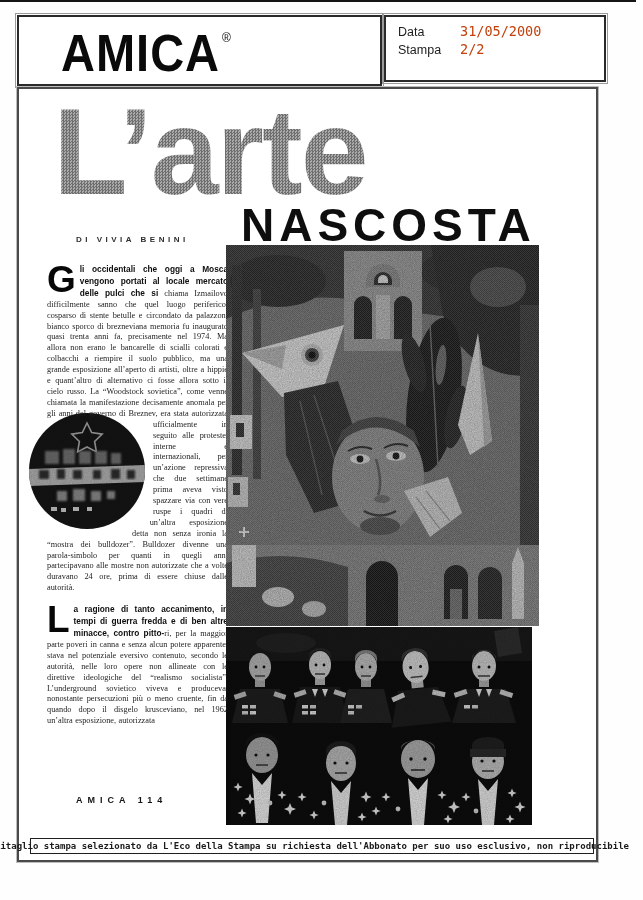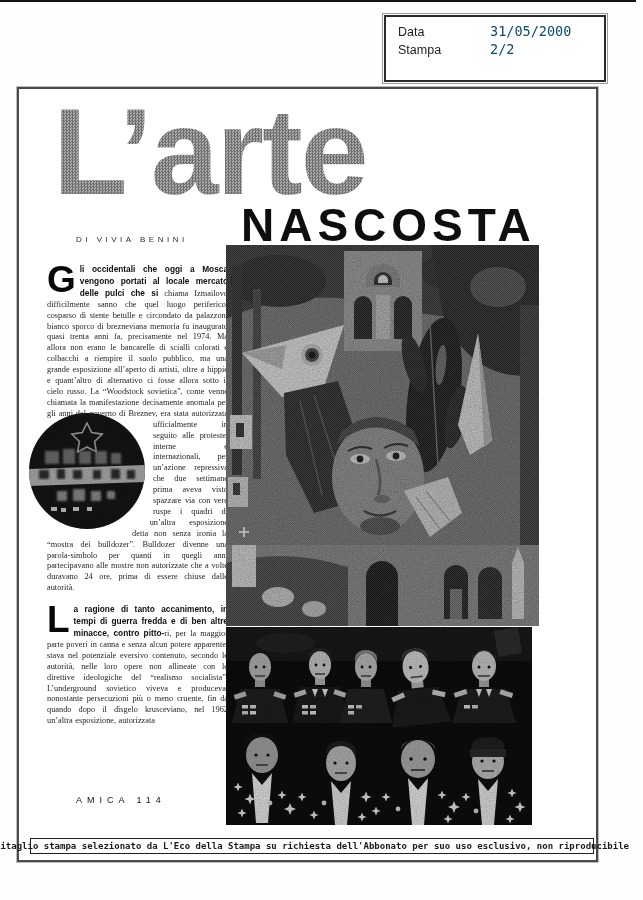--- a/index.html
+++ b/index.html
@@ -9,71 +9,76 @@
 
   
   .logo-box{position:absolute;left:17px;top:15px;width:361px;height:67px;
             border:2px solid #2a2a2a;outline:1px solid #9a9a9a;outline-offset:1px;background:#fff;}
   .logo{position:absolute;left:42px;top:5px;font-weight:700;font-size:47px;letter-spacing:1px;
         transform:scaleY(1.12);transform-origin:left top;color:#0a0a0a;white-space:nowrap;}
   .logo .reg{font-size:12px;font-weight:400;position:relative;top:-26px;left:2px;letter-spacing:0;}
   .meta-box{position:absolute;left:384px;top:15px;width:222px;height:67px;
             border:2px solid #2a2a2a;outline:1px solid #9a9a9a;outline-offset:1px;background:#fff;
             padding:6px 0 0 12px;box-sizing:border-box;}
-  .meta-row{display:flex;align-items:baseline;height:18px;gap:30px;}
+  .meta-row{display:flex;align-items:baseline;height:18px;}
   .meta-label{width:62px;font-size:12.5px;color:#1c1c1c;}
-  .meta-value{font-family:"DejaVu Sans Mono",monospace;font-size:13.5px;color:#0c4a6e;}
+  .meta-value{font-family:"DejaVu Sans Mono",monospace;font-size:13.5px;color:#c2410c;}
 
   
   .main-box{position:absolute;left:17px;top:87px;width:581px;height:775px;background:#fff;
             border:2px solid #4a4a4a;outline:1px solid #bdbdbd;box-sizing:border-box;}
 
   .title-arte{position:absolute;left:34px;top:2px;margin:0;font-size:122px;line-height:1;
               font-weight:700;letter-spacing:-2px;color:#8c8c8c;z-index:3;}
   @supports (-webkit-background-clip: text){
     .title-arte{background:repeating-conic-gradient(#6e6e6e 0% 25%, #ababab 0% 50%);
                 background-size:3px 3px;-webkit-background-clip:text;color:transparent;}
   }
   .title-nascosta{position:absolute;left:209px;top:100px;margin:13px;font-size:46px;line-height:1;
                   font-weight:800;letter-spacing:5px;color:#0e0e0e;z-index:4;white-space:nowrap;}
-  .byline{position:absolute;left:57px;top:146px;font-size:8px;font-weight:400;
+  .byline{position:absolute;left:57px;top:146px;font-size:8px;font-weight:700;
           letter-spacing:3.5px;color:#2e2e2e;}
 
   
   .art-top{position:absolute;left:207px;top:156px;width:313px;height:381px;z-index:2;}
   .art-generals{position:absolute;left:207px;top:538px;width:306px;height:198px;}
   svg{display:block;}
 
   
   .column{position:absolute;left:28px;top:175px;width:181px;
           font-family:"Liberation Serif",serif;font-size:8.3px;line-height:10.9px;
           text-align:justify;color:#1d1d1d;word-spacing:0.4px;}
   .para{margin:0;}
   .para2{margin-top:10px;}
   .dropcap{float:left;font-family:"Liberation Sans",sans-serif;font-weight:800;
            font-size:37px;line-height:29px;margin:1px 4px 0 0;color:#070707;}
   .lead{font-family:"Liberation Sans",sans-serif;font-weight:700;font-size:8.3px;color:#0d0d0d;}
   .badge-float{float:left;width:120px;height:120px;margin:2px 6px 2px -20px;
                shape-outside:circle(62px at 60px 60px);shape-margin:3px;}
 
-  .page-footer{position:absolute;left:57px;top:706px;font-size:9px;font-weight:400;
+  .page-footer{position:absolute;left:57px;top:706px;font-size:9px;font-weight:700;
                letter-spacing:5px;color:#141414;}
 
   
   .strip{position:absolute;left:11px;top:749px;width:562px;height:14px;border:1px solid #1f1f1f;
          background:#fff;display:flex;align-items:center;justify-content:center;}
   .strip span{font-family:"DejaVu Sans Mono",monospace;font-size:9px;font-weight:700;
               color:#1a1a1a;white-space:nowrap;letter-spacing:0;}
 </style>
 </head>
 <body>
 
 <div class="page">
   <div class="top-edge"></div>
 
+  <div class="logo-box">
+    <div class="logo">
+      <span>AMICA</span><span class="reg">®</span>
+    </div>
+  </div>
 
   <div class="meta-box">
     <div class="meta-row">
       <span class="meta-label">Data</span>
       <span class="meta-value">31/05/2000</span>
     </div>
     <div class="meta-row">
       <span class="meta-label">Stampa</span>
       <span class="meta-value">2/2</span>
     </div>

